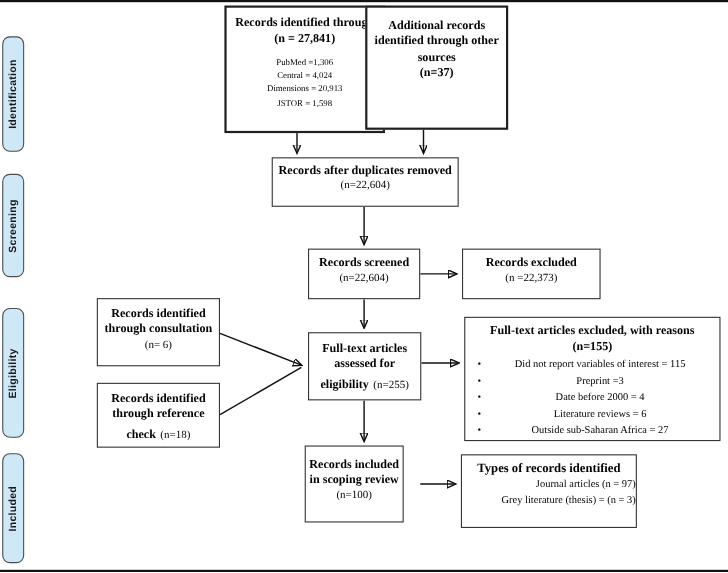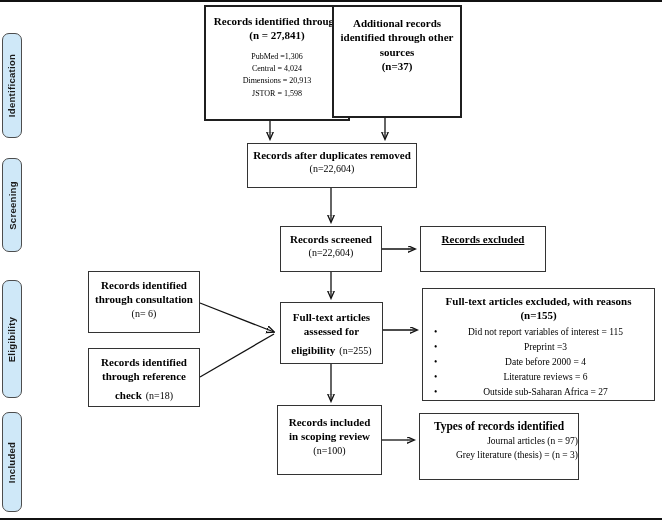--- a/index.html
+++ b/index.html
@@ -33,29 +33,29 @@
   }
   .b{font-weight:bold;font-size:11px;}
   .n{font-weight:normal;font-size:10px;}
   .small{font-weight:normal;font-size:8px;line-height:1.55;text-align:center;}
 
   .box-database{left:176px;top:5px;width:146px;height:116px;border-width:2px;border-color:#1f1f1f;padding-top:7px;margin-left:28px;}
   .box-database .gap{height:8px;}
   .box-additional{left:332px;top:5px;width:130px;height:113px;border-width:2px;border-color:#1f1f1f;padding-top:9px;}
   .box-duplicates{left:247px;top:143px;width:170px;height:45px;padding-top:4px;}
   .box-screened{left:280px;top:226px;width:102px;height:46px;padding-top:5px;}
-  .box-excluded{left:420px;top:226px;width:126px;height:46px;padding-top:5px;text-decoration:underline;}
+  .box-excluded{left:420px;top:226px;width:126px;height:46px;padding-top:5px;}
   .box-consultation{left:88px;top:271px;width:112px;height:62px;padding-top:6px;}
   .box-reference{left:88px;top:348px;width:112px;height:59px;padding-top:6px;}
   .box-assessed{left:280px;top:302px;width:103px;height:62px;padding-top:7px;}
   .box-ft-excluded{left:422px;top:288px;width:233px;height:113px;text-align:center;padding:5px 7px 0 7px;}
   .box-ft-excluded .ttl{font-weight:bold;font-size:11px;margin-bottom:2px;}
   .box-ft-excluded .reason{font-size:9.5px;line-height:1.6;padding-left:14px;position:relative;}
   .box-ft-excluded .reason::before{content:"\2022";position:absolute;left:4px;}
-  .box-included{left:277px;top:405px;width:105px;height:70px;padding-top:9px;}
+  .box-included{left:277px;top:405px;width:90px;height:70px;padding-top:9px;}
   .box-types{left:419px;top:413px;width:160px;height:67px;padding-top:5px;}
   .box-types .ttl{font-weight:bold;font-size:11.5px;}
   .box-types .line{font-size:9.5px;text-align:right;padding-left:6px;line-height:1.5;}
 
   .arrows{position:absolute;left:0;top:0;}
   .arrows path{stroke:#111;stroke-width:1.3;fill:none;}
 </style>
 </head>
 <body>
 
@@ -117,20 +117,21 @@
     <div class="n">(n=22,604)</div>
   </div>
 
   <div class="box box-screened">
     <div class="b">Records screened</div>
     <div class="n">(n=22,604)</div>
   </div>
 
   <div class="box box-excluded">
     <div class="b">Records excluded</div>
+    <div class="n">(n =22,373)</div>
   </div>
 
   <div class="box box-consultation">
     <div class="b">Records identified</div>
     <div class="b">through consultation</div>
     <div class="n">(n= 6)</div>
   </div>
 
   <div class="box box-reference">
     <div class="b">Records identified</div>

